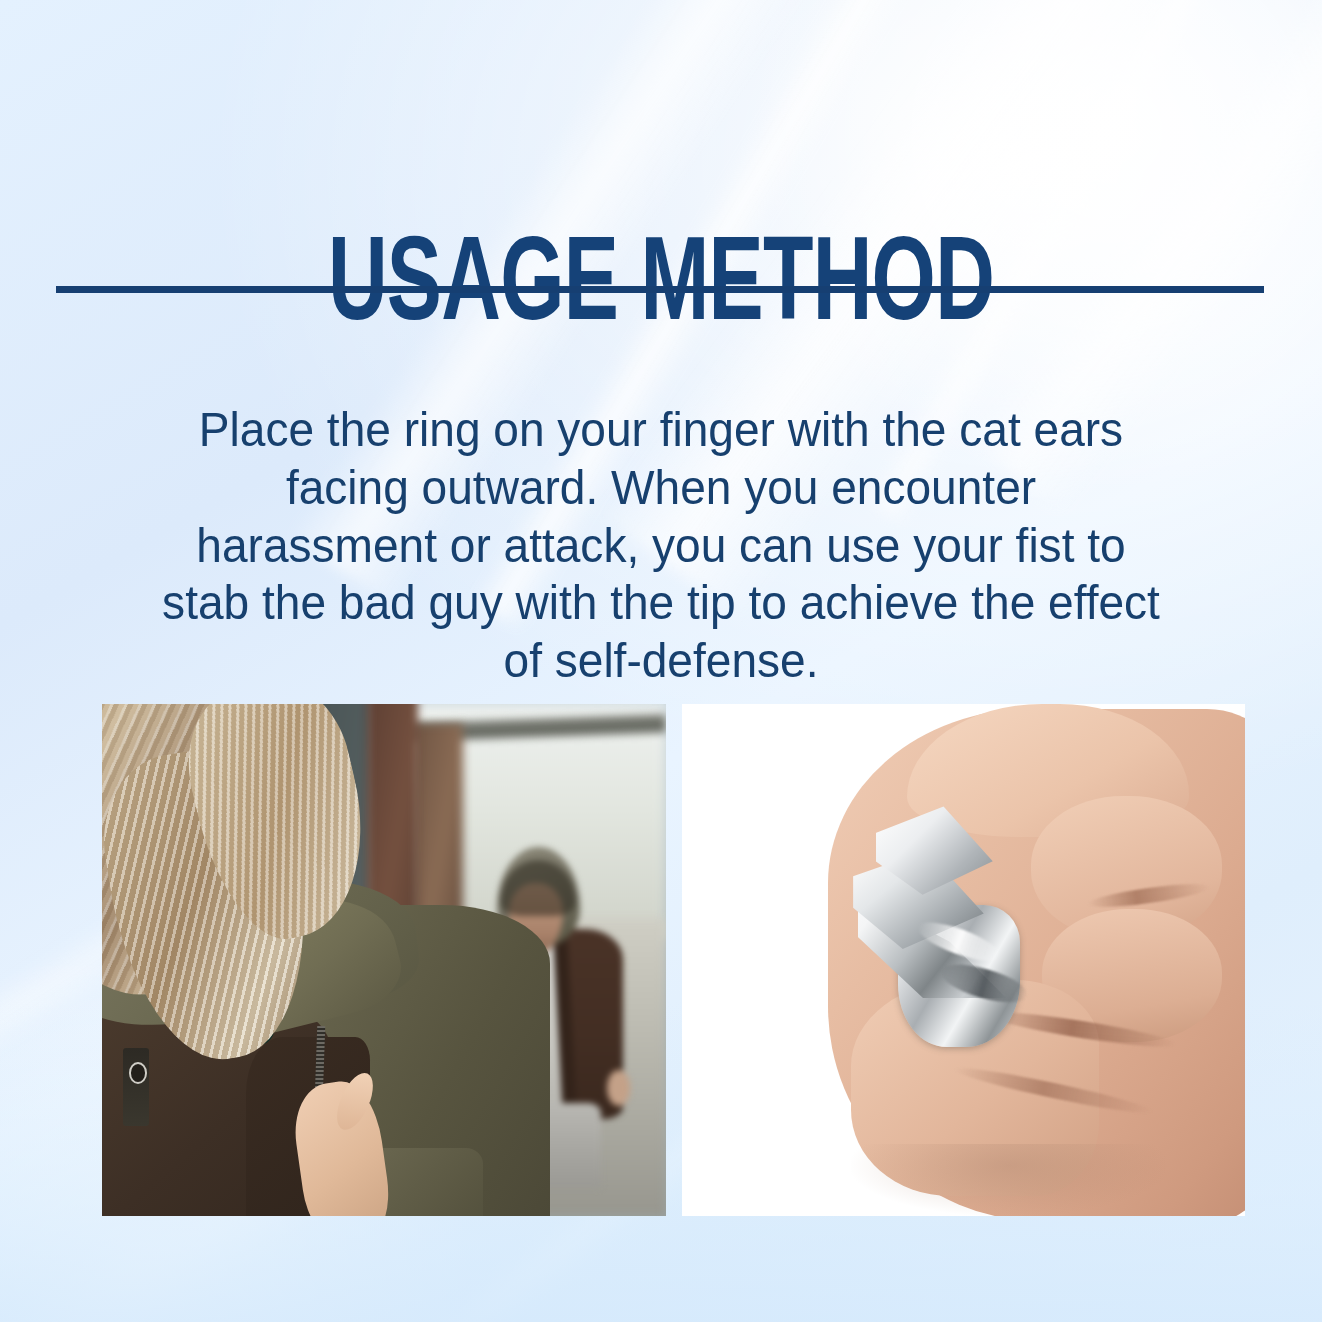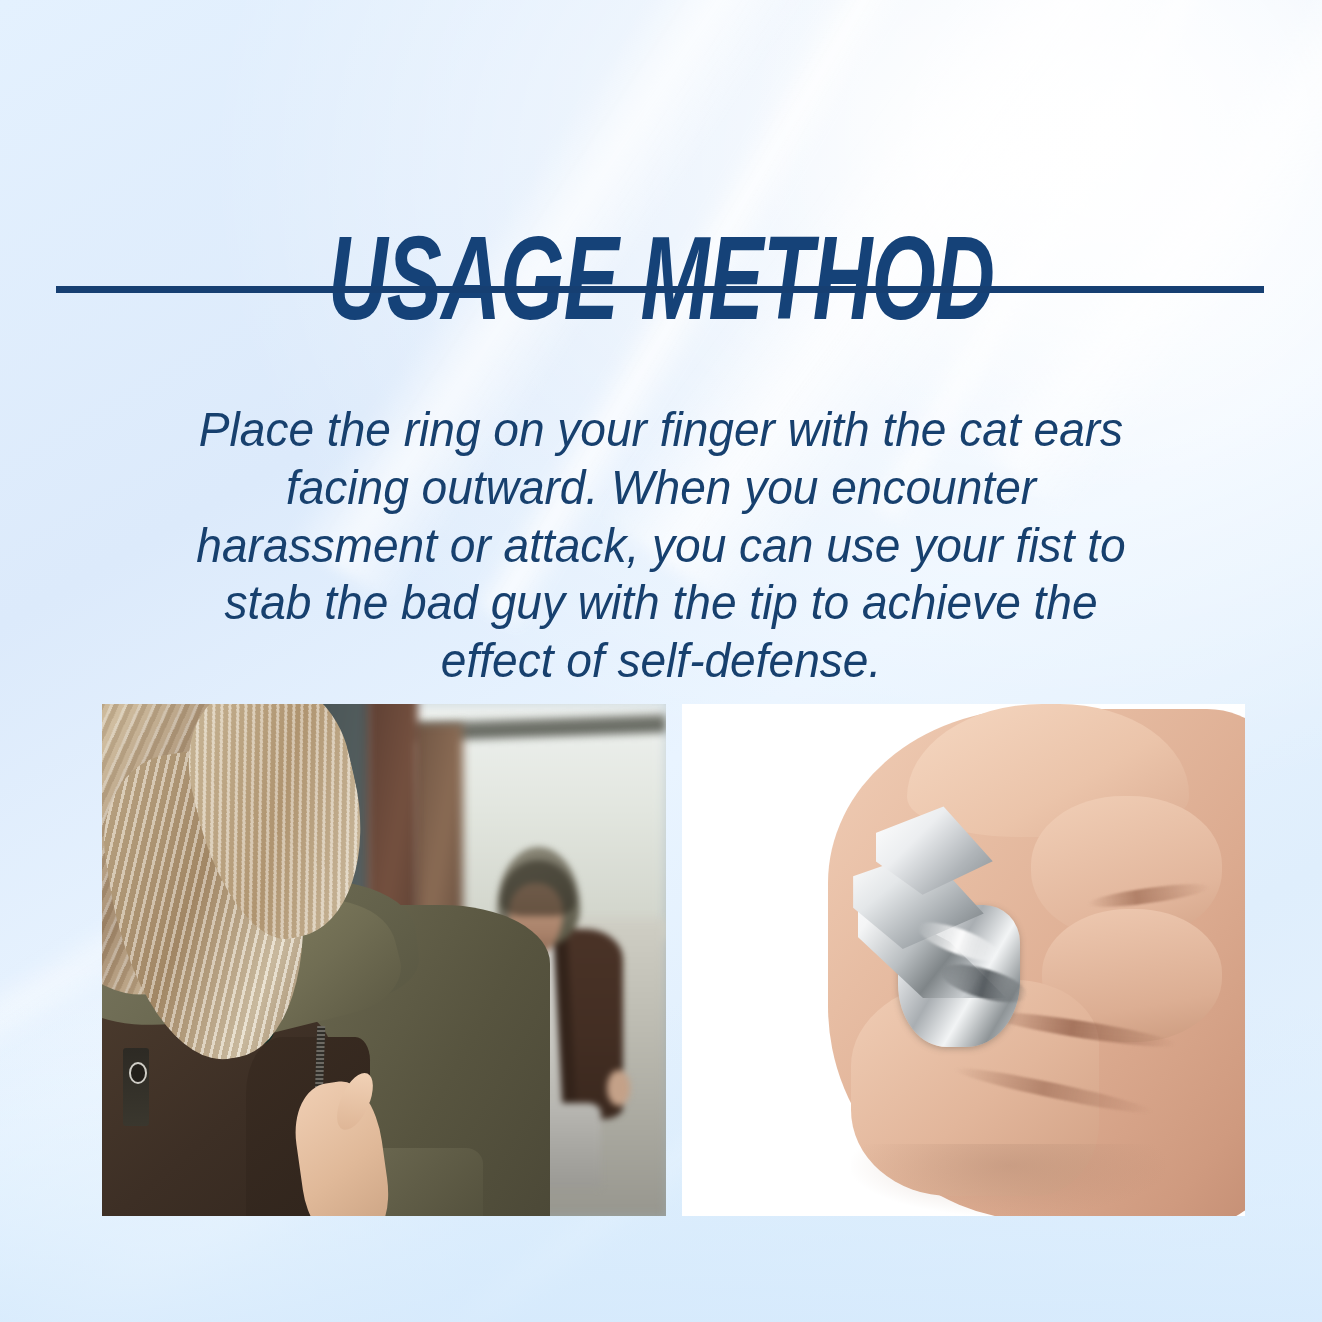--- a/index.html
+++ b/index.html
@@ -59,21 +59,20 @@
     left: 0; right: 0; bottom: 0;
     height: 320px;
     background: linear-gradient(180deg, rgba(214,234,252,0) 0%, rgba(216,236,253,0.55) 60%, rgba(212,233,252,0.8) 100%);
     pointer-events: none;
   }
 
   
   .content {
     position: absolute;
     inset: 0;
-    font-style: italic;
   }
 
   .title {
     position: absolute;
     top: 140px;
     left: 0;
     width: 1322px;
     text-align: center;
     color: #154278;
     font-family: "Liberation Sans Narrow", "Liberation Sans", sans-serif;

